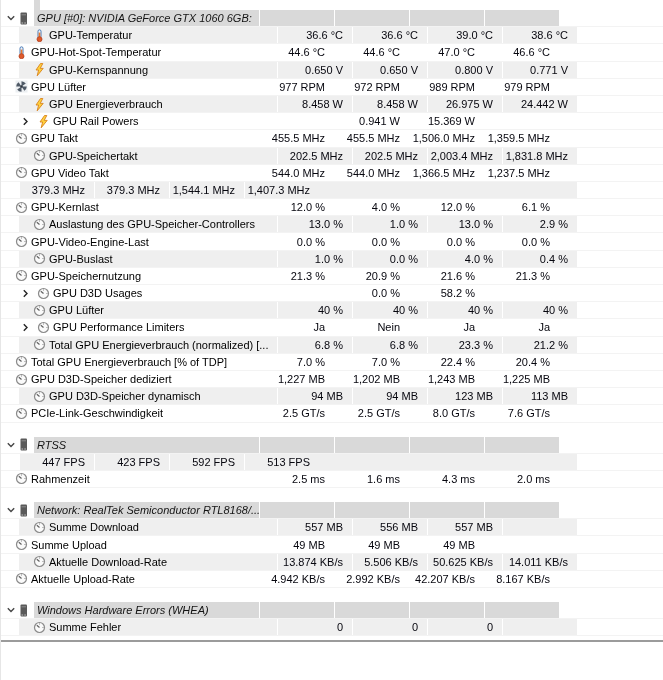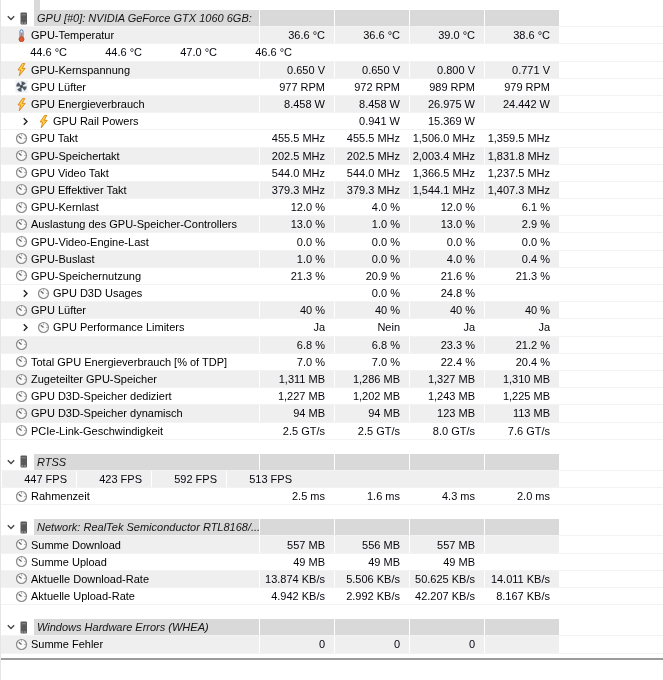--- a/index.html
+++ b/index.html
@@ -7,21 +7,21 @@
   body{
     width:663px;height:680px;overflow:hidden;
     font-family:"Liberation Sans","DejaVu Sans",sans-serif;
     font-size:11px;color:#000;position:relative;
   }
   #app{width:663px;height:680px;background:#fff;border-left:1px solid #e6e6e6;box-sizing:border-box;}
   .topstrip{height:10px;position:relative;background:#fff;}
   .topstrip .frag{position:absolute;left:33px;top:0;width:6px;height:10px;background:#d9d9d9;}
   .rowwrap{width:663px;height:17.2px;box-sizing:border-box;border-bottom:1px solid #f3f3f3;display:flex;background:#fff;}
   .row{width:558px;display:flex;height:100%;align-items:center;background:#fff;}
-  .row.alt{background:#efefef;}
+  .row.alt{background:#efefef;margin-left:18px;}
   .row.hdr{background:#6d28d9;}
   .lblcell{width:258px;box-sizing:border-box;display:flex;align-items:center;overflow:hidden;white-space:nowrap;height:100%;}
   .vcell{width:75px;box-sizing:border-box;text-align:right;padding-right:9px;overflow:hidden;white-space:nowrap;border-left:1px solid #ffffff;height:100%;display:flex;align-items:center;justify-content:flex-end;color:#06060e;}
   .hdr .vcell{background:#d9d9d9;}
   .hdr-indent{width:33px;height:100%;display:flex;align-items:center;background:#fff;flex:none;}
   .hdr-label{width:225px;height:100%;display:flex;align-items:center;background:#d9d9d9;font-style:italic;color:#141414;overflow:hidden;white-space:nowrap;padding-left:3px;box-sizing:border-box;}
   .pad14{width:14px;flex:none;height:100%;}
   .arrowbox{width:22px;flex:none;display:flex;align-items:center;padding-left:1px;box-sizing:border-box;}
   .icon{width:13px;height:13px;flex:none;display:flex;align-items:center;justify-content:center;margin-right:3px;}
   .chev{width:13px;height:13px;flex:none;display:flex;align-items:center;justify-content:center;margin-left:3px;}
@@ -77,20 +77,31 @@
             <span class="lbltext">GPU-Temperatur</span>
           </div>
           <div class="vcell">36.6 °C</div>
           <div class="vcell">36.6 °C</div>
           <div class="vcell">39.0 °C</div>
           <div class="vcell">38.6 °C</div>
         </div>
       </div>
       <div class="rowwrap">
         <div class="row">
+          <div class="lblcell">
+            <div class="pad14"></div>
+            <span class="icon">
+              <svg width="13" height="13" viewBox="0 0 13 13">
+                <rect x="5" y="0.8" width="3" height="8" rx="1.5" fill="#eef4fb" stroke="#4a7ab5" stroke-width="1"></rect>
+                <rect x="5.7" y="3.6" width="1.6" height="5" fill="#e8772f"></rect>
+                <circle cx="6.5" cy="10.2" r="2.5" fill="#e05a2b" stroke="#b0401f" stroke-width="0.8"></circle>
+              </svg>
+            </span>
+            <span class="lbltext">GPU-Hot-Spot-Temperatur</span>
+          </div>
           <div class="vcell">44.6 °C</div>
           <div class="vcell">44.6 °C</div>
           <div class="vcell">47.0 °C</div>
           <div class="vcell">46.6 °C</div>
         </div>
       </div>
       <div class="rowwrap">
         <div class="row alt">
           <div class="lblcell">
             <div class="pad14"></div>
@@ -227,32 +238,20 @@
             <span class="lbltext">GPU Video Takt</span>
           </div>
           <div class="vcell">544.0 MHz</div>
           <div class="vcell">544.0 MHz</div>
           <div class="vcell">1,366.5 MHz</div>
           <div class="vcell">1,237.5 MHz</div>
         </div>
       </div>
       <div class="rowwrap">
         <div class="row alt">
-          <div class="lblcell">
-            <div class="pad14"></div>
-            <span class="icon">
-              <svg width="13" height="13" viewBox="0 0 13 13">
-                <circle cx="6.5" cy="6.5" r="5" fill="#fafafa" stroke="#8a8a8a" stroke-width="1.2"></circle>
-                <line x1="6.5" y1="2.4" x2="6.5" y2="3.6" stroke="#9a9a9a" stroke-width="1"></line>
-                <line x1="10.6" y1="6.5" x2="9.4" y2="6.5" stroke="#9a9a9a" stroke-width="1"></line>
-                <line x1="6.5" y1="6.5" x2="3.8" y2="4.3" stroke="#5f5f5f" stroke-width="1.2"></line>
-              </svg>
-            </span>
-            <span class="lbltext">GPU Effektiver Takt</span>
-          </div>
           <div class="vcell">379.3 MHz</div>
           <div class="vcell">379.3 MHz</div>
           <div class="vcell">1,544.1 MHz</div>
           <div class="vcell">1,407.3 MHz</div>
         </div>
       </div>
       <div class="rowwrap">
         <div class="row">
           <div class="lblcell">
             <div class="pad14"></div>
@@ -368,21 +367,21 @@
                 <circle cx="6.5" cy="6.5" r="5" fill="#fafafa" stroke="#8a8a8a" stroke-width="1.2"></circle>
                 <line x1="6.5" y1="2.4" x2="6.5" y2="3.6" stroke="#9a9a9a" stroke-width="1"></line>
                 <line x1="10.6" y1="6.5" x2="9.4" y2="6.5" stroke="#9a9a9a" stroke-width="1"></line>
                 <line x1="6.5" y1="6.5" x2="3.8" y2="4.3" stroke="#5f5f5f" stroke-width="1.2"></line>
               </svg>
             </span>
             <span class="lbltext">GPU D3D Usages</span>
           </div>
           <div class="vcell"></div>
           <div class="vcell">0.0 %</div>
-          <div class="vcell">24.8 %</div>
+          <div class="vcell">58.2 %</div>
           <div class="vcell"></div>
         </div>
       </div>
       <div class="rowwrap">
         <div class="row alt">
           <div class="lblcell">
             <div class="pad14"></div>
             <span class="icon">
               <svg width="13" height="13" viewBox="0 0 13 13">
                 <circle cx="6.5" cy="6.5" r="5" fill="#fafafa" stroke="#8a8a8a" stroke-width="1.2"></circle>
@@ -431,20 +430,21 @@
           <div class="lblcell">
             <div class="pad14"></div>
             <span class="icon">
               <svg width="13" height="13" viewBox="0 0 13 13">
                 <circle cx="6.5" cy="6.5" r="5" fill="#fafafa" stroke="#8a8a8a" stroke-width="1.2"></circle>
                 <line x1="6.5" y1="2.4" x2="6.5" y2="3.6" stroke="#9a9a9a" stroke-width="1"></line>
                 <line x1="10.6" y1="6.5" x2="9.4" y2="6.5" stroke="#9a9a9a" stroke-width="1"></line>
                 <line x1="6.5" y1="6.5" x2="3.8" y2="4.3" stroke="#5f5f5f" stroke-width="1.2"></line>
               </svg>
             </span>
+            <span class="lbltext">Total GPU Energieverbrauch (normalized) [...</span>
           </div>
           <div class="vcell">6.8 %</div>
           <div class="vcell">6.8 %</div>
           <div class="vcell">23.3 %</div>
           <div class="vcell">21.2 %</div>
         </div>
       </div>
       <div class="rowwrap">
         <div class="row">
           <div class="lblcell">
@@ -456,40 +456,20 @@
                 <line x1="10.6" y1="6.5" x2="9.4" y2="6.5" stroke="#9a9a9a" stroke-width="1"></line>
                 <line x1="6.5" y1="6.5" x2="3.8" y2="4.3" stroke="#5f5f5f" stroke-width="1.2"></line>
               </svg>
             </span>
             <span class="lbltext">Total GPU Energieverbrauch [% of TDP]</span>
           </div>
           <div class="vcell">7.0 %</div>
           <div class="vcell">7.0 %</div>
           <div class="vcell">22.4 %</div>
           <div class="vcell">20.4 %</div>
-        </div>
-      </div>
-      <div class="rowwrap">
-        <div class="row alt">
-          <div class="lblcell">
-            <div class="pad14"></div>
-            <span class="icon">
-              <svg width="13" height="13" viewBox="0 0 13 13">
-                <circle cx="6.5" cy="6.5" r="5" fill="#fafafa" stroke="#8a8a8a" stroke-width="1.2"></circle>
-                <line x1="6.5" y1="2.4" x2="6.5" y2="3.6" stroke="#9a9a9a" stroke-width="1"></line>
-                <line x1="10.6" y1="6.5" x2="9.4" y2="6.5" stroke="#9a9a9a" stroke-width="1"></line>
-                <line x1="6.5" y1="6.5" x2="3.8" y2="4.3" stroke="#5f5f5f" stroke-width="1.2"></line>
-              </svg>
-            </span>
-            <span class="lbltext">Zugeteilter GPU-Speicher</span>
-          </div>
-          <div class="vcell">1,311 MB</div>
-          <div class="vcell">1,286 MB</div>
-          <div class="vcell">1,327 MB</div>
-          <div class="vcell">1,310 MB</div>
         </div>
       </div>
       <div class="rowwrap">
         <div class="row">
           <div class="lblcell">
             <div class="pad14"></div>
             <span class="icon">
               <svg width="13" height="13" viewBox="0 0 13 13">
                 <circle cx="6.5" cy="6.5" r="5" fill="#fafafa" stroke="#8a8a8a" stroke-width="1.2"></circle>
                 <line x1="6.5" y1="2.4" x2="6.5" y2="3.6" stroke="#9a9a9a" stroke-width="1"></line>

